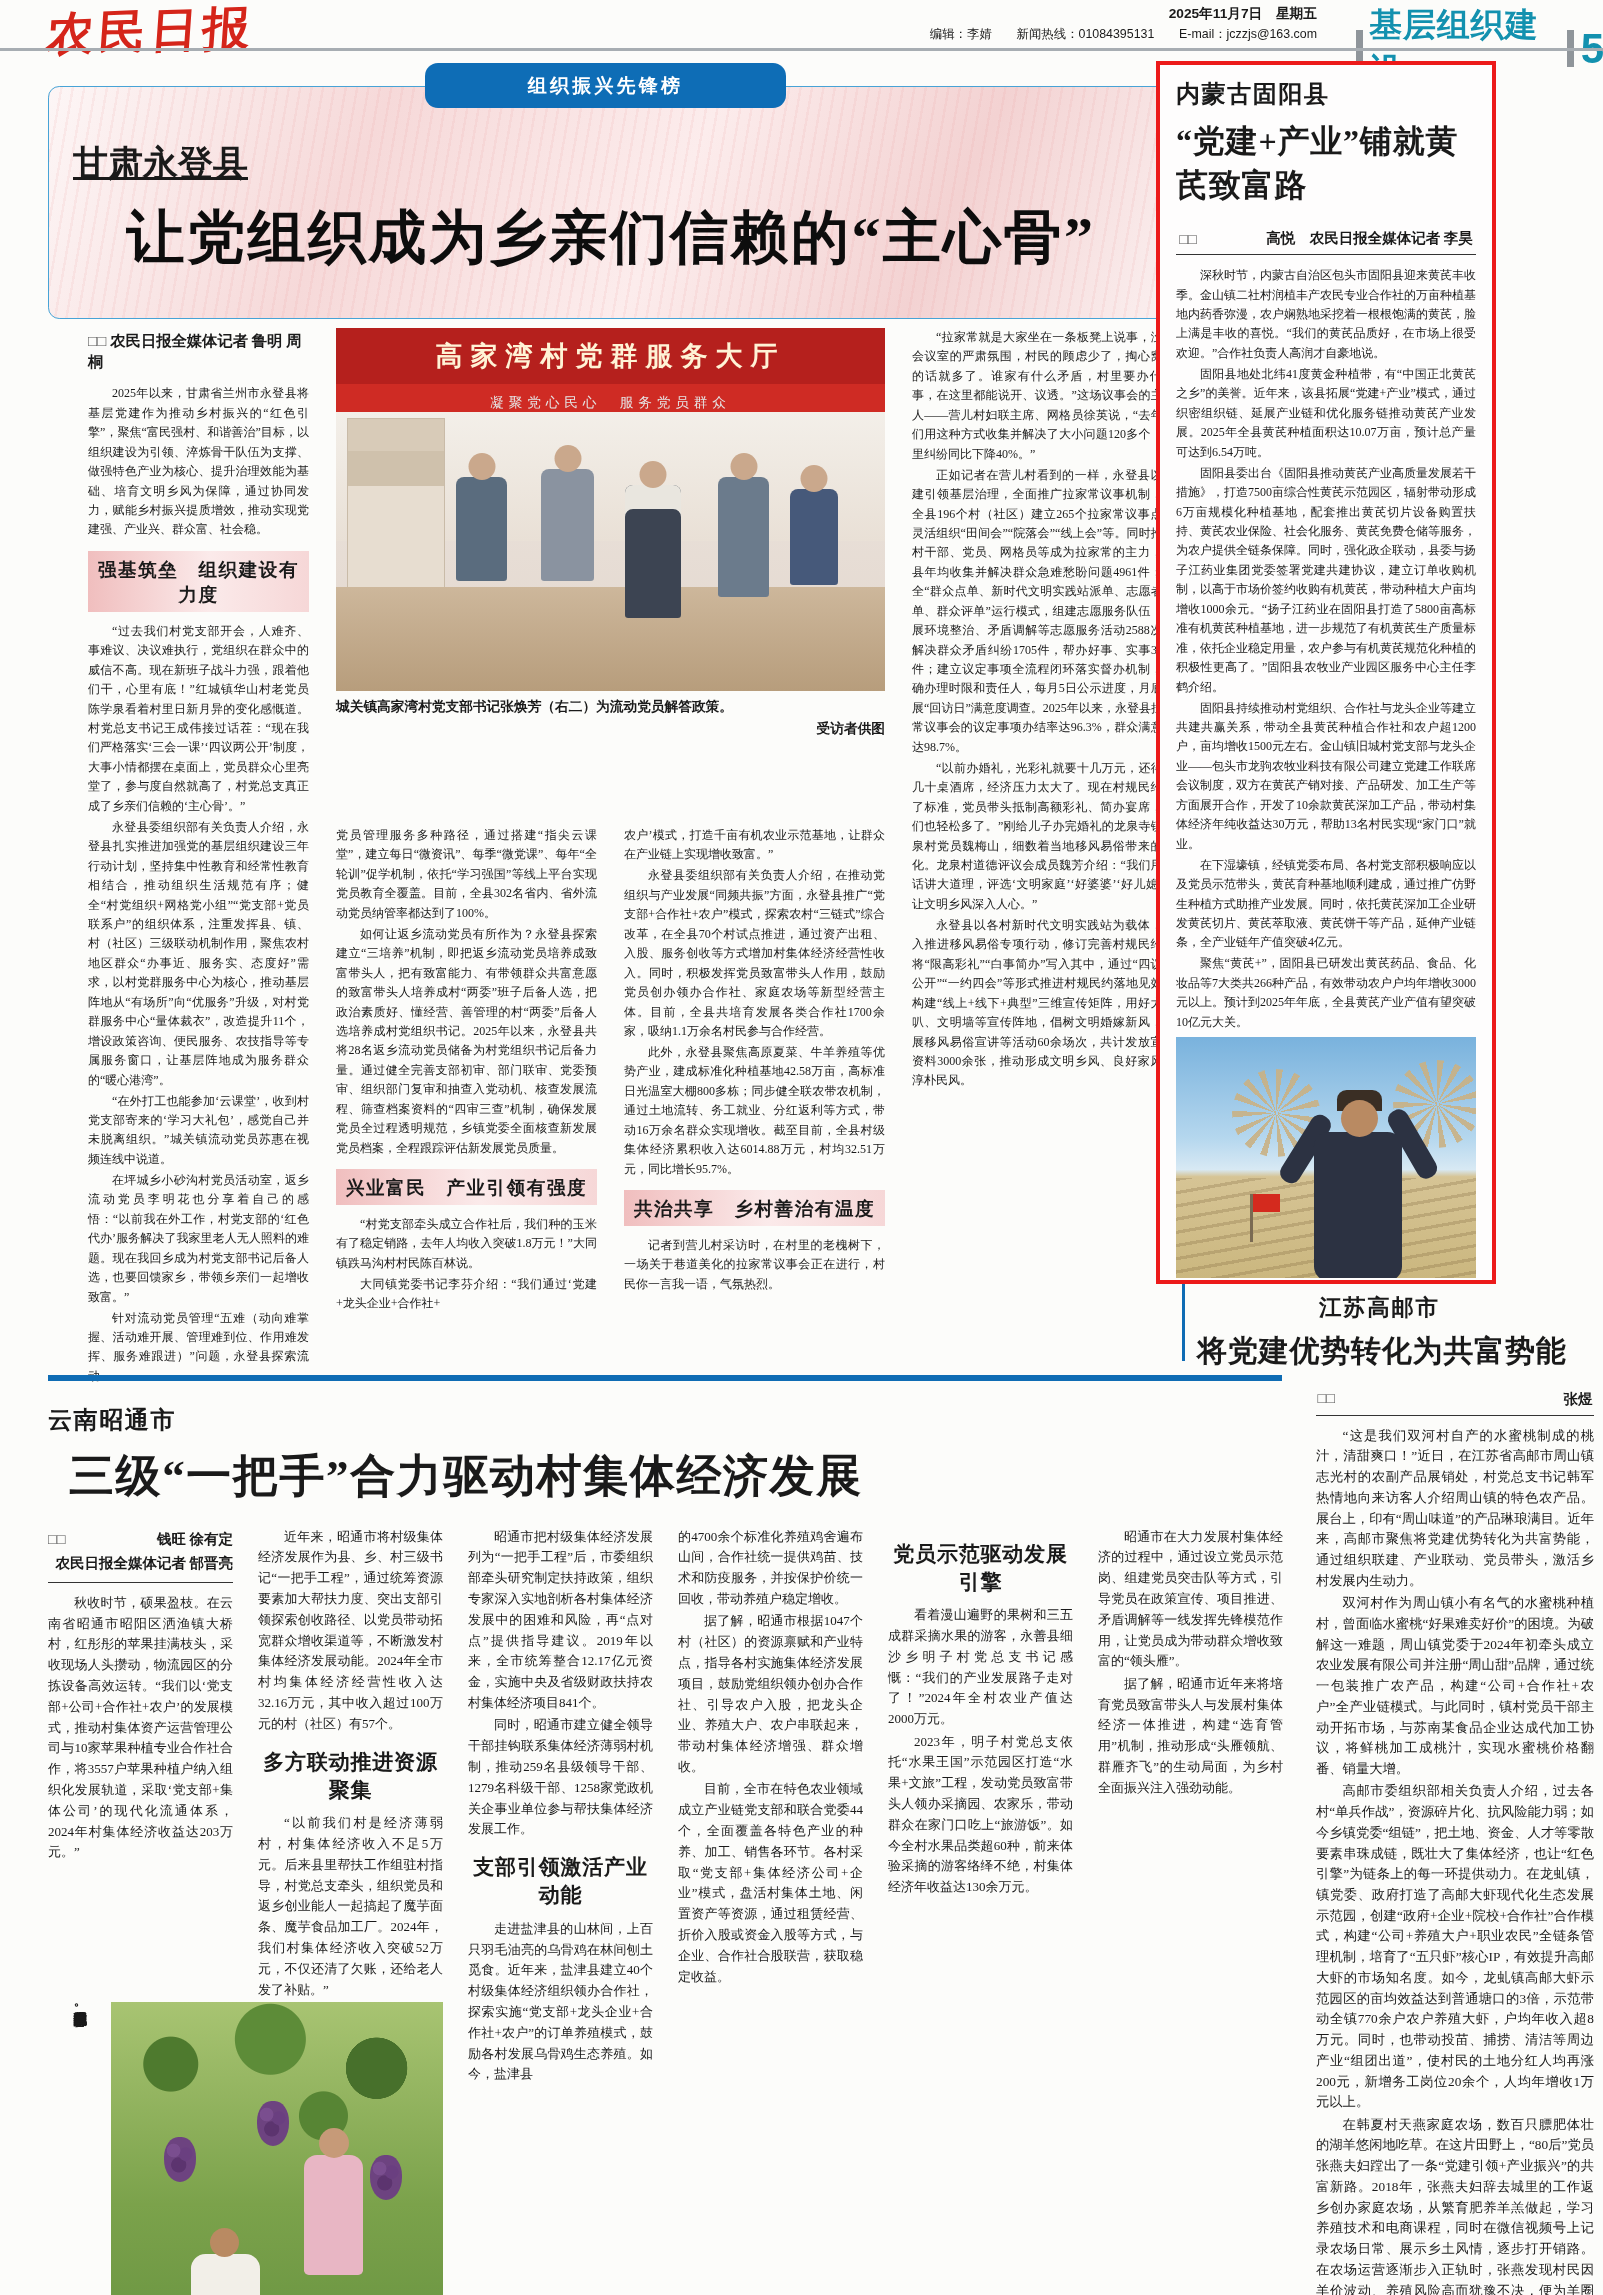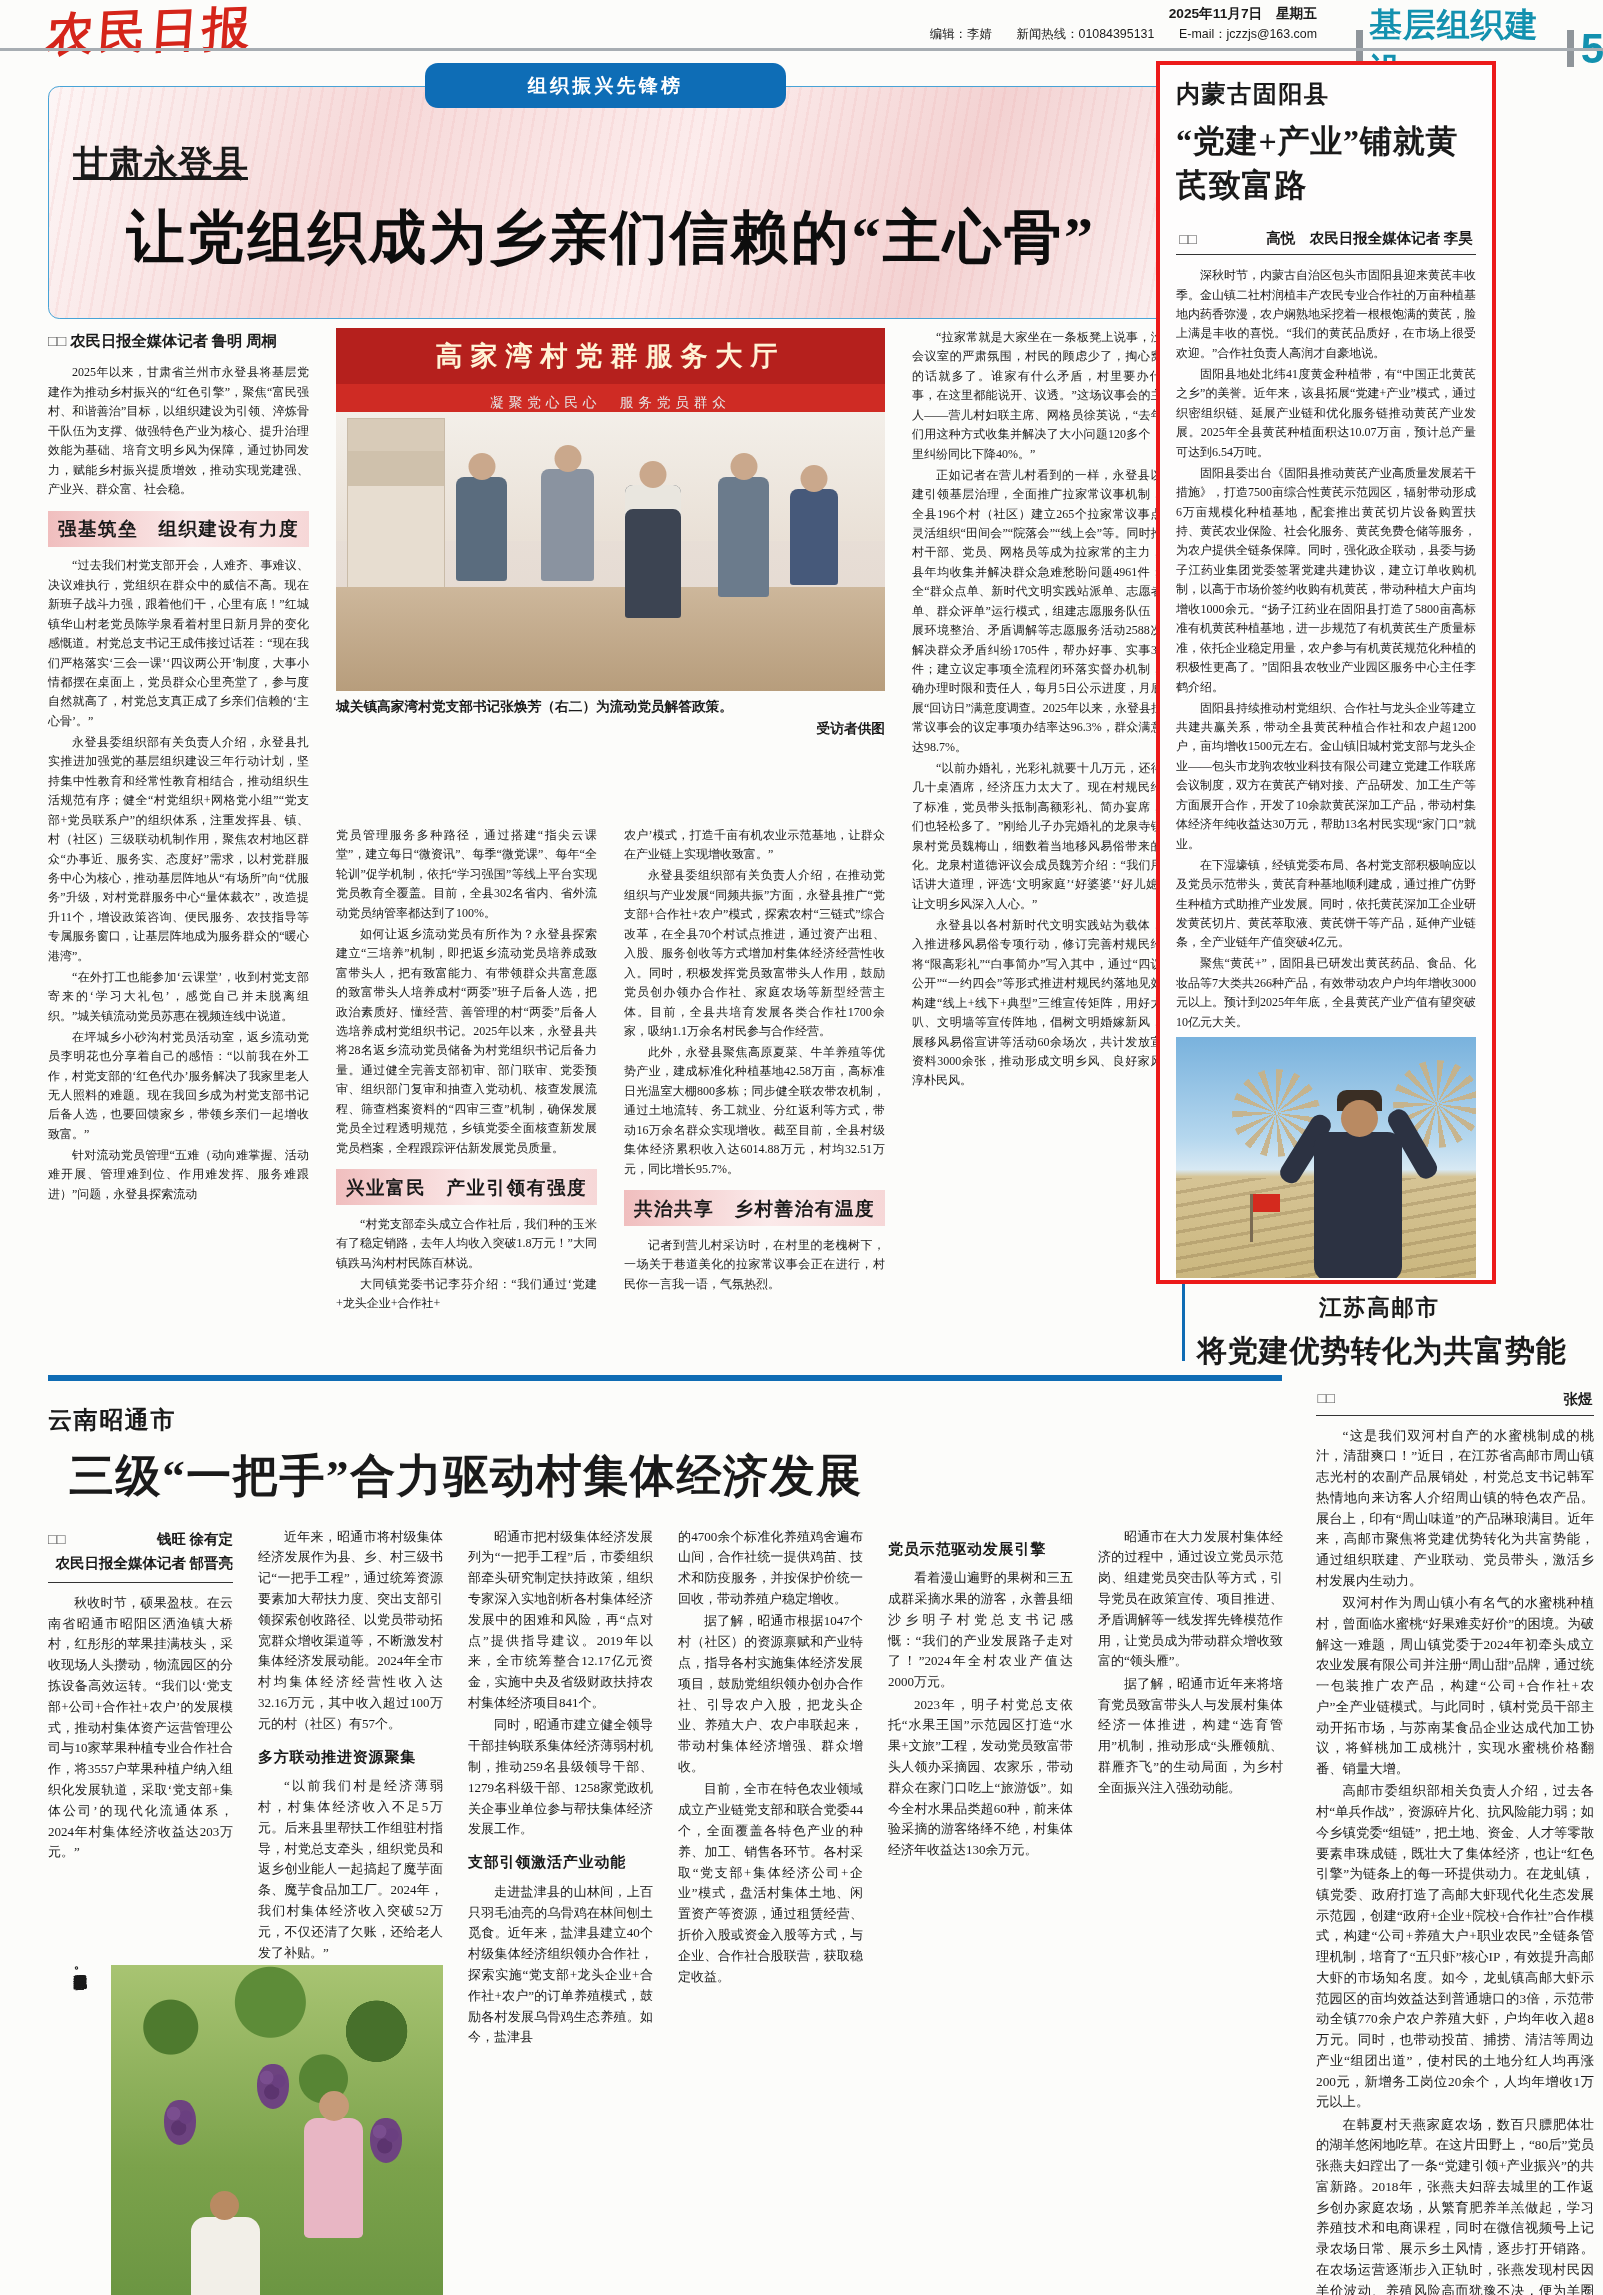--- a/index.html
+++ b/index.html
@@ -26,30 +26,30 @@
   .headline-box{position:absolute;left:0;top:22.5px;width:1124px;height:231px;border:1.6px solid #47a3d6;
       border-radius:11.2px;overflow:hidden;
       background:linear-gradient(115deg,#fdf6f6 0%,#f6d9d9 28%,#fcecec 55%,#f3d2d2 78%,#fbf0f0 100%);}
   .headline-box:after{content:"";position:absolute;inset:0;
       background:repeating-linear-gradient(100deg,rgba(233,150,150,.12) 0 2.4px,rgba(255,255,255,0) 2.4px 11.2px);}
   .lead-region{position:relative;z-index:2;margin:53px 0 12px 24px;font-size:35px;font-weight:700;text-decoration:underline;}
   .lead-title{position:relative;z-index:2;margin-top:11.2px;text-align:center;font-size:58px;font-weight:900;
               letter-spacing:2.4px;color:#0d0d0d;}
   .main-grid{position:absolute;left:0;top:265px;width:1126px;display:grid;
              grid-template-columns:261px 261px 261px 263px;column-gap:27px;grid-template-rows:498px auto;}
-  .gc1{grid-column:1;grid-row:1/3;} .gphoto{grid-column:2/4;grid-row:1;}
+  .gc1{grid-column:1;grid-row:1/3;margin-left:40px;} .gphoto{grid-column:2/4;grid-row:1;}
   .gc2{grid-column:2;grid-row:2;} .gc3{grid-column:3;grid-row:2;} .gc4{grid-column:4;grid-row:1/3;}
   .byline-main{font-size:15.3px;font-weight:700;margin:3.2px 0 11.2px 0;}
   .byline-sq{color:#555;font-weight:400;}
   .para{font-size:12px;line-height:1.62;text-align:justify;text-indent:2em;margin:0 0 1.6px 0;}
   .para.cont{text-indent:0;}
   .subhead-bar{margin:11.2px 0 9.6px 0;padding:5.6px 0;text-align:center;font-size:18.5px;font-weight:700;
       background:linear-gradient(90deg,#f0bebe,#fbeaea 55%,#f6d7d7);letter-spacing:1.6px;
       font-family:Liberation Sans, sans-serif;}
-  .subhead-plain{margin:13px 0 9.6px 0;text-align:left;font-size:15px;font-weight:700;letter-spacing:0.8px;
+  .subhead-plain{margin:13px 0 9.6px 0;text-align:center;font-size:21px;font-weight:700;letter-spacing:0.8px;
       font-family:"Liberation Sans","DejaVu Sans",sans-serif;}
   
   .photo-hall{position:relative;width:100%;height:363px;background:linear-gradient(#efe9e4,#e2d6cc);overflow:hidden;}
   .hall-sign{position:absolute;left:0;top:0;width:100%;height:56px;background:#b5201d;display:flex;
              align-items:center;justify-content:center;color:#fff3d6;font-size:27px;font-weight:900;letter-spacing:8px;}
   .hall-strip{position:absolute;left:0;top:56px;width:100%;height:37px;background:#cf2b24;display:flex;
               align-items:center;justify-content:center;color:#e5e5e5;font-size:13.7px;letter-spacing:4.8px;}
   .hall-wall{position:absolute;left:0;top:84px;width:100%;height:129px;
              background:linear-gradient(#f3efe9,#e9e0d6);}
   .hall-cab{position:absolute;left:11.2px;top:90px;width:96px;height:169px;background:#e7ddd0;

